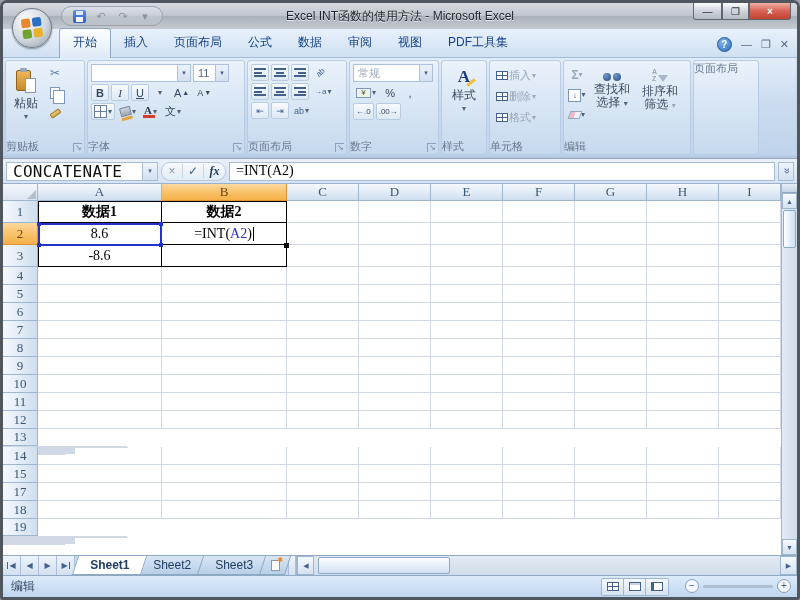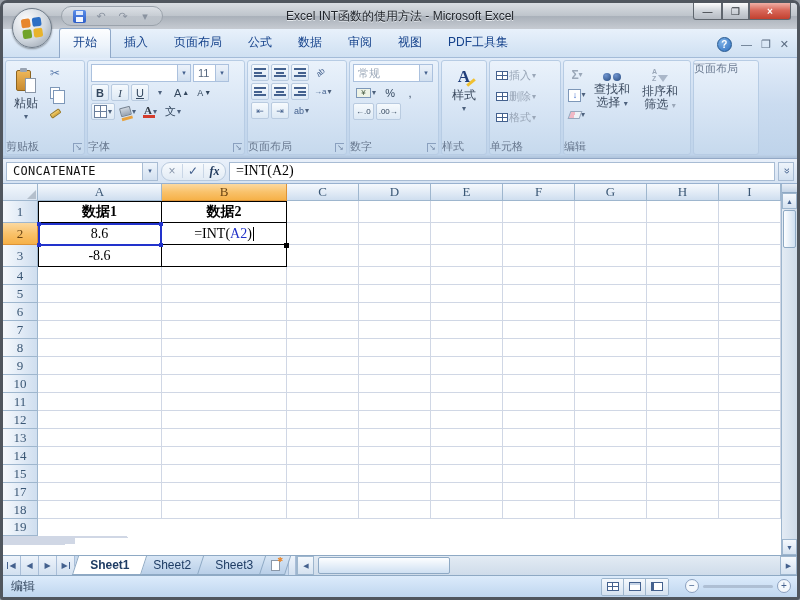--- a/index.html
+++ b/index.html
@@ -96,21 +96,21 @@
   .icon-binoc::before{left:0;}.icon-binoc::after{right:0;}
   .icon-invoice{width:22px;height:23px;position:relative;}
   .icon-invoice .doc{position:absolute;left:0;top:0;width:15px;height:21px;background:#fff;border:1px solid #7d97b8;
     background-image:repeating-linear-gradient(#fff 0 3px,#9fb3cc 3px 4px);background-size:9px 100%;background-position:2px 3px;background-repeat:no-repeat;}
   .icon-invoice .lens{position:absolute;right:0;bottom:2px;width:11px;height:11px;border-radius:50%;border:3px solid #2e75c8;background:#dcebfb;}
   .stack2{display:flex;flex-direction:column;align-items:center;line-height:13px;font-size:12px;color:#3b4a5f;}
   
   .fbar{height:25px;flex:none;background:linear-gradient(#e9f0fa,#d6e3f3);border-bottom:1px solid #98b1cf;
     display:flex;align-items:center;padding:2px 3px;gap:3px;}
   .namebox{width:152px;height:19px;background:#fff;border:1px solid #a8bcd4;display:flex;align-items:center;}
-  .namebox .nb-text{flex:1;font-family:"DejaVu Sans Mono",monospace;font-size:12px;color:#111;padding-left:6px;letter-spacing:.3px;}
+  .namebox .nb-text{flex:1;font-family:"DejaVu Sans Mono",monospace;font-size:16px;color:#111;padding-left:6px;letter-spacing:.3px;}
   .namebox .nb-arrow{width:15px;height:100%;border-left:1px solid #a8bcd4;background:linear-gradient(#eef4fb,#d2e0f0);
     display:flex;align-items:center;justify-content:center;font-size:7px;color:#44618e;}
   .fpill{height:19px;display:flex;align-items:center;background:linear-gradient(#f7fafd,#e2ebf5);border:1px solid #b9cade;border-radius:9px;overflow:hidden;}
   .fpill span{width:21px;text-align:center;font-size:12px;border-right:1px solid #c9d6e6;}
   .fpill .fx{font-family:"Liberation Serif",serif;font-style:italic;font-weight:bold;color:#223b5e;border-right:none;}
   .fpill .cancel{color:#8896ab;}
   .fpill .enter{color:#44618e;}
   .finput{flex:1;height:19px;background:#fff;border:1px solid #a8bcd4;display:flex;align-items:center;
     font-family:"Liberation Serif",serif;font-size:14px;color:#000;padding-left:6px;}
   .fchev{width:16px;height:19px;background:linear-gradient(#eef4fb,#d2e0f0);border:1px solid #a8bcd4;
@@ -694,21 +694,21 @@
             <div class="cell" style="width: 124px;"></div>
             <div class="cell" style="width: 125px;"></div>
             <div class="cell" style="width: 72px;"></div>
             <div class="cell" style="width: 72px;"></div>
             <div class="cell" style="width: 72px;"></div>
             <div class="cell" style="width: 72px;"></div>
             <div class="cell" style="width: 72px;"></div>
             <div class="cell" style="width: 72px;"></div>
             <div class="cell" style="width: 62px;"></div>
           </div>
-          <div class="grow" style="height: 18px;">
+          <div class="grow" style="height: 18px; flex-direction: column;">
             <div class="rh">13</div>
             <div class="cell" style="width: 124px;"></div>
             <div class="cell" style="width: 125px;"></div>
             <div class="cell" style="width: 72px;"></div>
             <div class="cell" style="width: 72px;"></div>
             <div class="cell" style="width: 72px;"></div>
             <div class="cell" style="width: 72px;"></div>
             <div class="cell" style="width: 72px;"></div>
             <div class="cell" style="width: 72px;"></div>
             <div class="cell" style="width: 62px;"></div>

